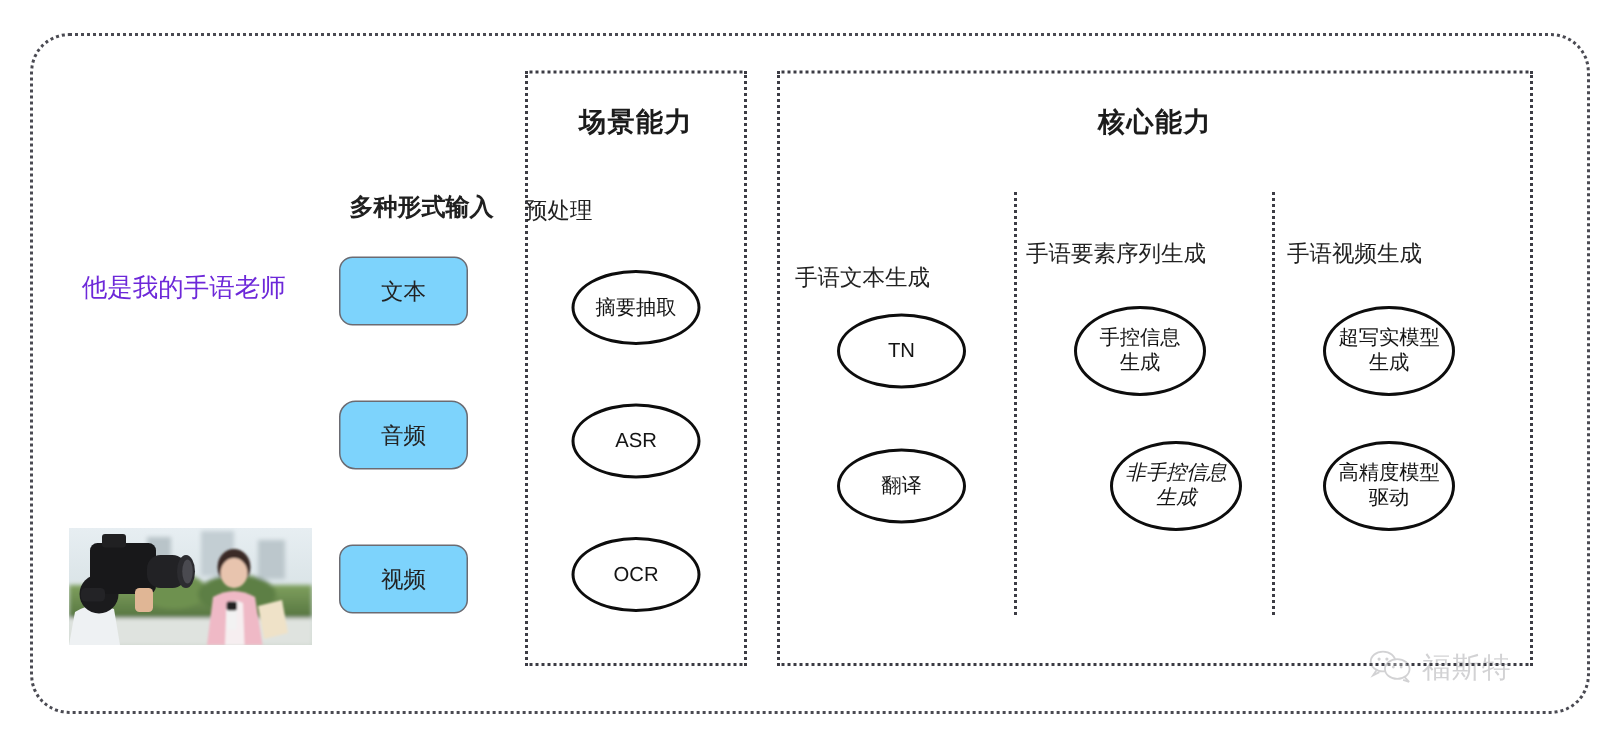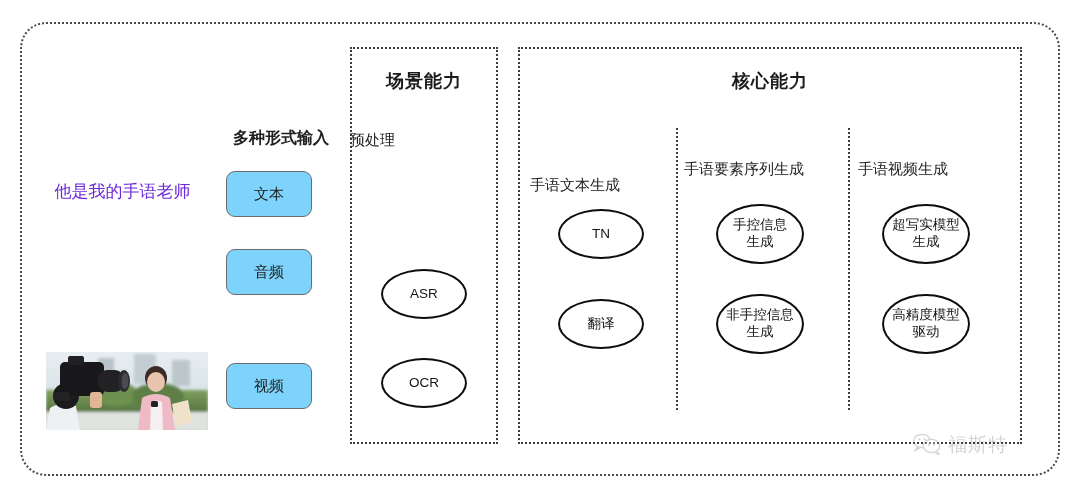--- a/index.html
+++ b/index.html
@@ -84,21 +84,21 @@
     position: absolute;
     width: 86px; height: 46px;
     border: 1.6px solid #6b6b72;
     border-radius: 9px;
     background: #7dd3fc;
     display: flex; align-items: center; justify-content: center;
     font-size: 15px;
     color: #222;
   }
   .pill-text  { left: 206px; top: 149px; }
-  .pill-audio { left: 206px; top: 227px; }
+  .pill-audio { left: 206px; top: 245px; border-radius: 11px; }
   .pill-video { left: 206px; top: 341px; }
 
   
   .sub-title {
     position: absolute;
     text-align: left;
     font-size: 15px;
     color: #222;
     white-space: nowrap;
   }
@@ -136,21 +136,21 @@
   .div-2 { left: 848px; }
 
   .core-col-title-1 { left: 530px; top: 160px; width: 146px; margin-top: 16px; }
   .core-col-title-2 { left: 684px; top: 160px; width: 164px; }
   .core-col-title-3 { left: 858px; top: 160px; width: 150px; }
 
   
   .cc-1a { left: 558px; top: 209px; }
   .cc-1b { left: 558px; top: 299px; }
   .cc-2a { left: 716px; top: 204px; }
-  .cc-2b { left: 716px; top: 294px; }
+  .cc-2b { left: 740px; top: 294px; font-style: italic; }
   .cc-3a { left: 882px; top: 204px; }
   .cc-3b { left: 882px; top: 294px; }
 
   
   .watermark {
     position: absolute;
     left: 912px; top: 432px;
     display: flex; align-items: flex-start; gap: 6px;
     opacity: 0.30;
   }
@@ -329,20 +329,21 @@
     <div class="pill pill-audio">音频</div>
     <div class="pill pill-video">视频</div>
   </div>
 
   <div class="panel panel-scene">
     <div class="panel-title">场景能力</div>
   </div>
 
   <div class="sub-title scene-sub">预处理</div>
 
+  <div class="ellipse e1 sc-1">摘要抽取</div>
   <div class="ellipse e1 sc-2">ASR</div>
   <div class="ellipse e1 sc-3">OCR</div>
 
   <div class="panel panel-core">
     <div class="panel-title">核心能力</div>
   </div>
 
   <div class="col-divider div-1"></div>
   <div class="col-divider div-2"></div>
 

